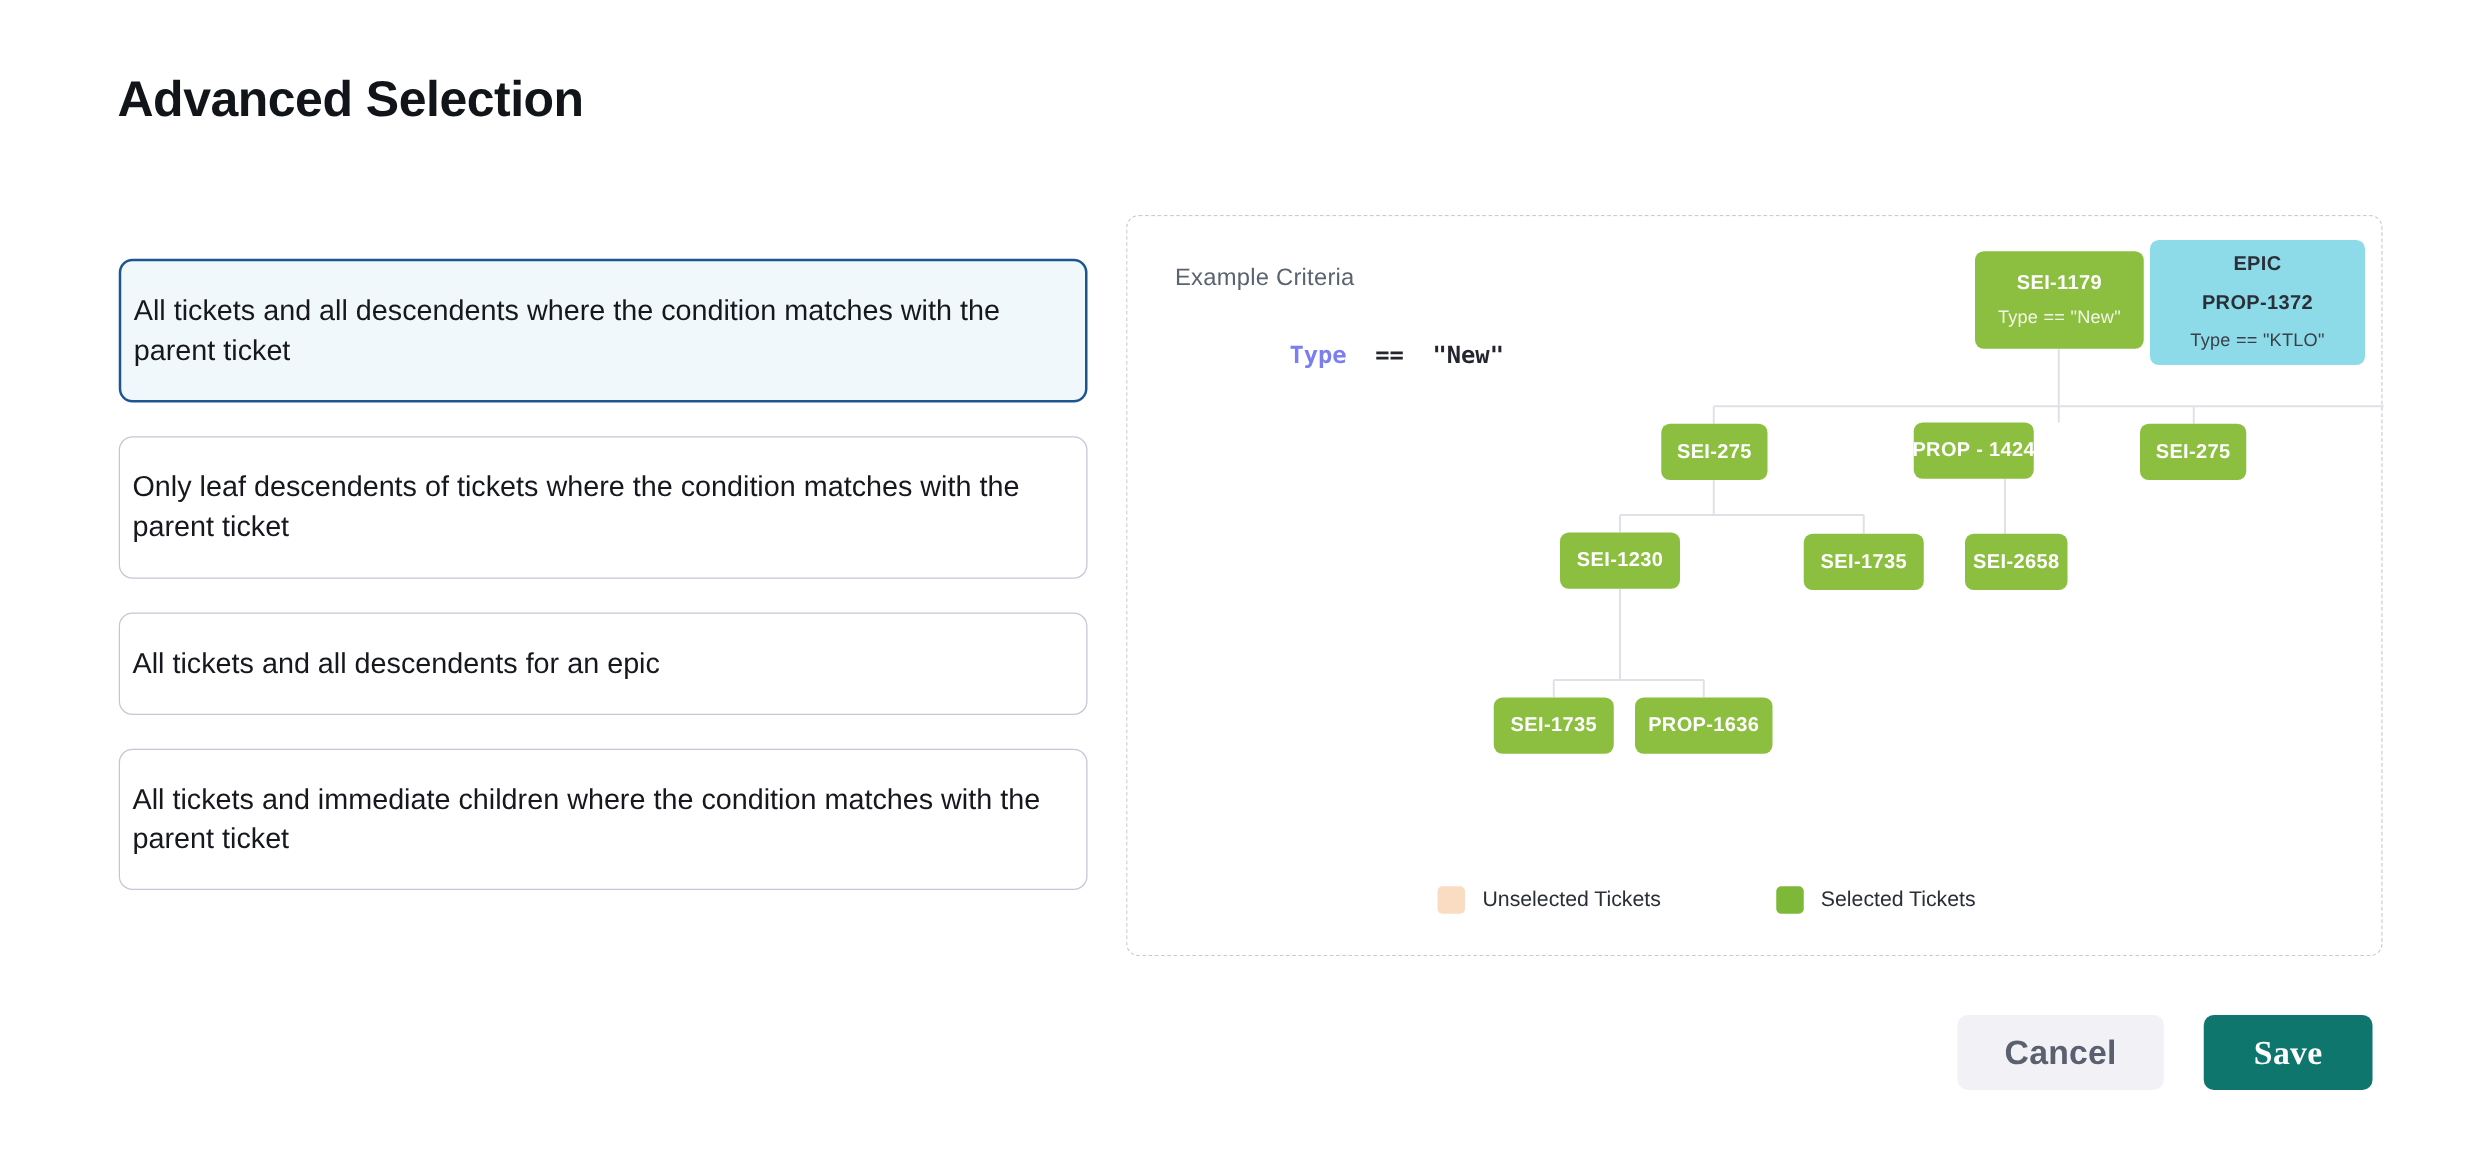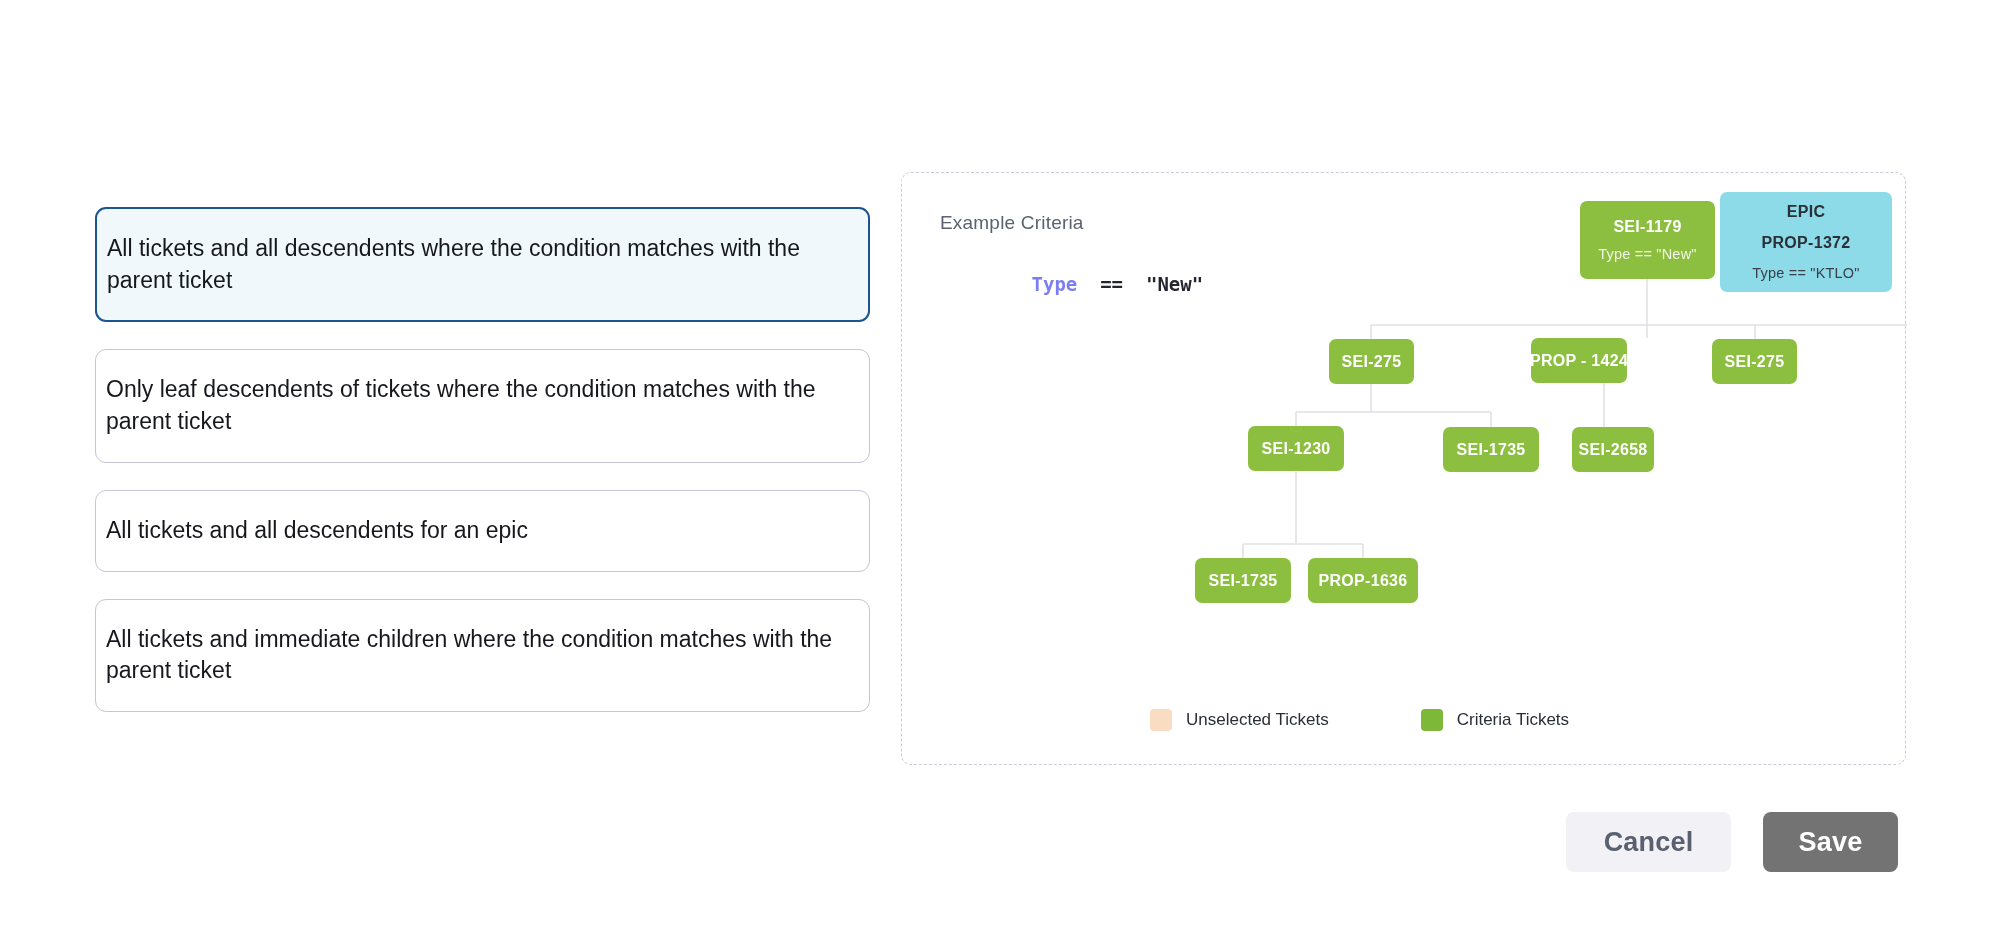--- a/index.html
+++ b/index.html
@@ -189,29 +189,31 @@
     align-items: center;
     justify-content: center;
   }
   .btn-cancel {
     width: 165px;
     background: #f2f2f6;
     color: #5a6070;
   }
   .btn-save {
     width: 135px;
-    background: #737373;
+    background: #0f766e;
     color: #ffffff;
+    font-family: Liberation Serif, serif;
   }
 </style>
 </head>
 <body>
 
 <div class="page">
 
+  <h1 class="page-title">Advanced Selection</h1>
 
   <div class="options" id="option-list">
       <div class="option-card selected">
         <span class="label">All tickets and all descendents where the condition matches with the parent ticket</span>
       </div>
       <div class="option-card">
         <span class="label">Only leaf descendents of tickets where the condition matches with the parent ticket</span>
       </div>
       <div class="option-card">
         <span class="label">All tickets and all descendents for an epic</span>
@@ -283,21 +285,21 @@
         </div>
       </div>
 
     <div class="legend" id="legend">
         <div class="legend-item">
           <span class="swatch unselected" style="background: rgb(250, 220, 194);"></span>
           <span>Unselected Tickets</span>
         </div>
         <div class="legend-item">
           <span class="swatch selected" style="background: rgb(126, 184, 57);"></span>
-          <span>Criteria Tickets</span>
+          <span>Selected Tickets</span>
         </div>
       </div>
   </div>
 
   <div class="footer">
     <button class="btn btn-cancel">Cancel</button>
     <button class="btn btn-save">Save</button>
   </div>
 
 </div>

